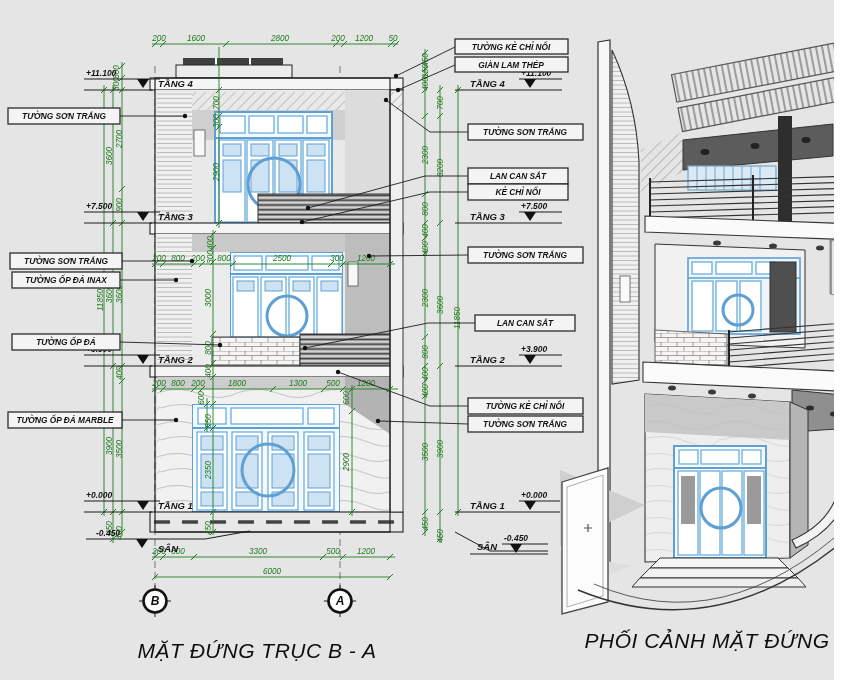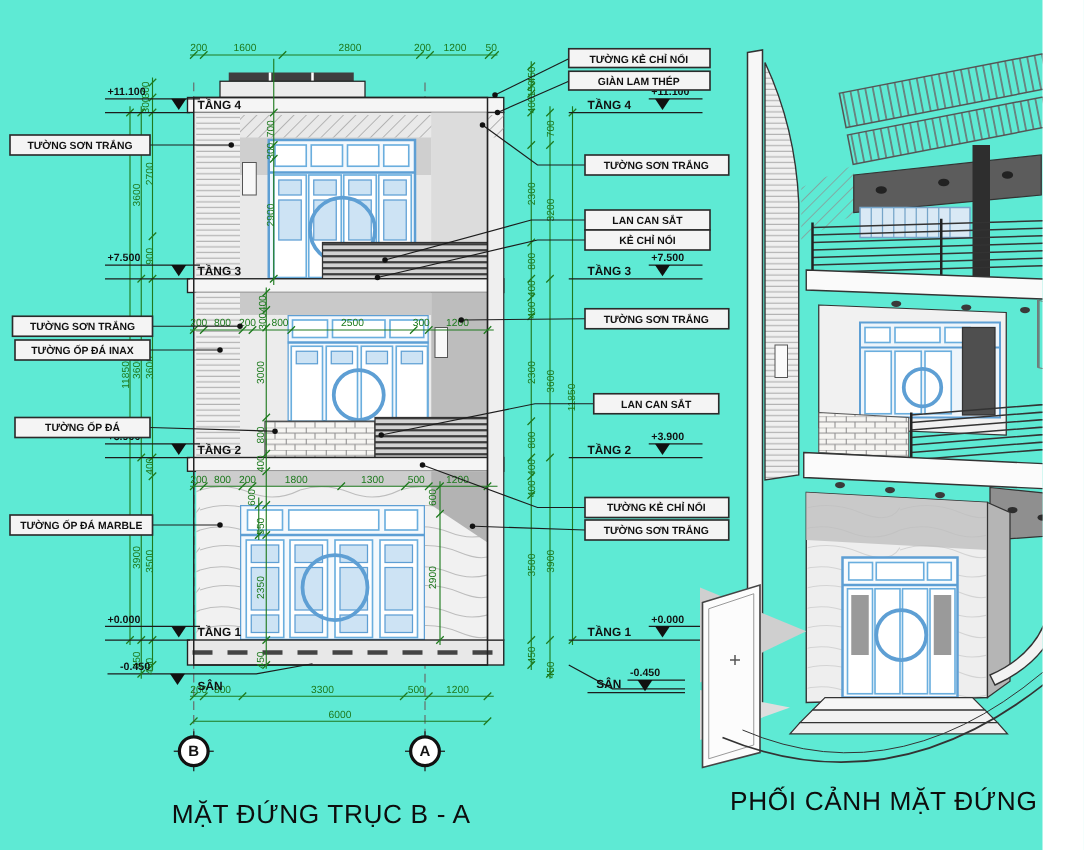--- a/index.html
+++ b/index.html
@@ -1,16 +1,16 @@
 <!DOCTYPE html>
 <html><head>
 <meta charset="utf-8">
 <style>
   html,body{margin:0;padding:0;background:#fff;}
-  #canvas{position:relative;width:834px;height:680px;background:#5eead4;overflow:hidden;}
+  #canvas{position:relative;width:834px;height:680px;background:#e5e5e5;overflow:hidden;font-style:italic;}
   svg{font-family:"Liberation Sans",sans-serif;}
   .gln{stroke:#1e7a1e;stroke-width:.9;fill:none}
   .gtick{stroke:#1e7a1e;stroke-width:1;fill:none}
   .gt{fill:#1e7a1e;font-size:8.2px;text-anchor:middle}
   .ink{stroke:#1c1c1c;stroke-width:1;fill:none}
   .lead{stroke:#1c1c1c;stroke-width:.9;fill:none}
   .tri{fill:#111;stroke:none}
   .dot{fill:#111;stroke:none}
   .lvl-name{font-size:9.5px;font-weight:bold;fill:#111}
   .lvl-elev{font-size:8.5px;font-weight:bold;fill:#111}

